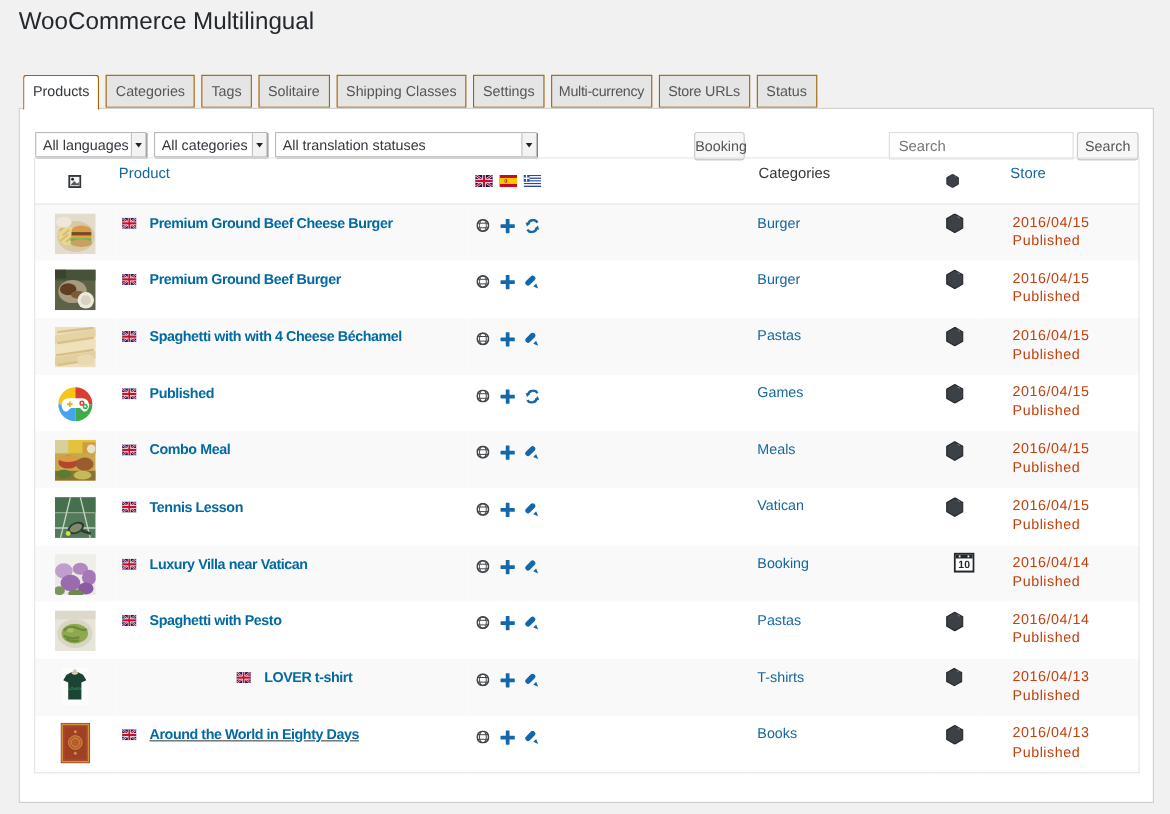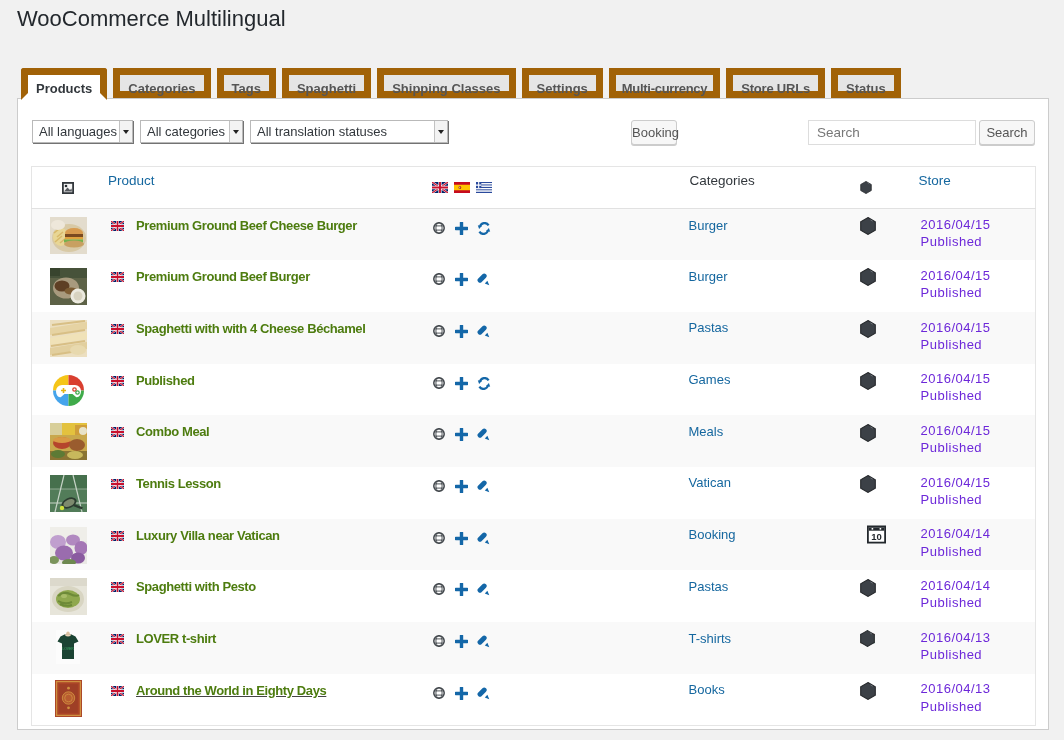--- a/index.html
+++ b/index.html
@@ -6,66 +6,66 @@
 html,body { width:1064px; height:740px; background:#f1f1f1;
   font-family:"Liberation Sans", sans-serif; font-size:13px; color:#444;
   -webkit-font-smoothing:antialiased; overflow:hidden; }
 a { text-decoration:none; color:#15679f; }
 .hlink { font-size:13.5px; line-height:17px; }
 #title { position:absolute; left:17px; top:6px; font-size:22px; font-weight:400;
   color:#23282d; letter-spacing:0; }
 
 #tabs { position:absolute; left:21px; top:68px; height:31px; white-space:nowrap; }
 .tab { display:inline-block; height:30px; line-height:28px; padding:0 8px;
-  background:#e5e5e5; border:7px solid #a16207; color:#555; font-size:13px;
-  font-weight:bold; margin-right:6px; vertical-align:top; }
+  background:#e5e5e5; border:1px solid #a16207; color:#555; font-size:13px;
+  font-weight:normal; margin-right:6px; vertical-align:top; }
 .tab.active { background:#fff; border-bottom-color:#fff; height:32px;
   color:#32373c; border-radius:3px 3px 0 0; position:relative; z-index:5; }
 
 #panel { position:absolute; left:17px; top:98px; width:1032px; height:632px;
   background:#fff; border:1px solid #ccc; }
 
 .sel { position:absolute; top:21px; height:23px; background:#fff;
   border:1px solid #b9b9b9; box-shadow:1px 1px 0 rgba(90,90,90,.85);
   font-size:13px; color:#32373c; line-height:21px; padding-left:6px; }
 .sel .arr { position:absolute; right:0; top:0; bottom:0; width:13px;
   border-left:1px solid #c2c2c2; background:#f3f3f3; }
 .sel .arr:after { content:""; position:absolute; left:3px; top:9px; width:0; height:0;
   border:3.5px solid transparent; border-top:4.5px solid #222; }
 .btn { position:absolute; top:21px; height:25px; background:#f7f7f7;
   border:1px solid #ccc; border-radius:3px; color:#555; font-size:13px;
   line-height:23px; text-align:center; box-shadow:0 1px 0 #ccc; }
 #searchbox { position:absolute; left:790px; top:21px; width:168px; height:25px;
   background:#fff; border:1px solid #ddd; color:#777; font-size:13.5px;
   line-height:23px; padding-left:8px; }
 
-#tbl { position:absolute; left:13px; top:67px; width:1004px;
+#tbl { position:absolute; left:13px; top:44px; width:1004px;
   border:1px solid #e5e5e5; border-collapse:collapse; table-layout:fixed; }
 #tbl th, #tbl td { padding:0; vertical-align:top; font-weight:normal; text-align:left; }
 #tbl .thumbcell { text-align:center; }
 #tbl thead tr { height:42px; }
 #tbl tbody tr { height:51.7px; }
 #tbl thead th { border-bottom:1px solid #e1e1e1; }
 tr.alt { background:#f9f9f9; }
-.pname { font-weight:bold; color:#4d7c0f; font-size:13px; letter-spacing:-0.4px; }
+.pname { font-weight:bold; color:#0369a1; font-size:13px; letter-spacing:-0.4px; }
 .cat { color:#15679f; font-size:13px; }
-.dwrap { color:#6d28d9; font-size:13px; line-height:17.2px; margin:6.7px 0 0 28px; letter-spacing:0.5px; }
+.dwrap { color:#c2410c; font-size:13px; line-height:17.2px; margin:6.7px 0 0 28px; letter-spacing:0.5px; }
 .hflag { display:inline-block; margin-right:6px; line-height:0; }
 .flagsm { display:inline-block; vertical-align:-1px; margin-right:12px; line-height:0; }
 </style>
 </head>
 <body>
 <div id="title">WooCommerce Multilingual</div>
 <div id="tabs">
-  <span class="tab active">Products</span><span class="tab">Categories</span><span class="tab">Tags</span><span class="tab">Spaghetti</span><span class="tab">Shipping Classes</span><span class="tab">Settings</span><span class="tab" style="letter-spacing:-0.3px;padding:0 6px;">Multi-currency</span><span class="tab" style="letter-spacing:-0.2px;">Store URLs</span><span class="tab">Status</span>
+  <span class="tab active">Products</span><span class="tab">Categories</span><span class="tab">Tags</span><span class="tab">Solitaire</span><span class="tab">Shipping Classes</span><span class="tab">Settings</span><span class="tab" style="letter-spacing:-0.3px;padding:0 6px;">Multi-currency</span><span class="tab" style="letter-spacing:-0.2px;">Store URLs</span><span class="tab">Status</span>
 </div>
 <div id="panel">
   <div class="sel" style="left:14px; width:101px;">All languages<span class="arr"></span></div>
   <div class="sel" style="left:122px; width:103px;">All categories<span class="arr"></span></div>
-  <div class="sel" style="left:232px; width:198px;">All translation statuses<span class="arr"></span></div>
+  <div class="sel" style="left:232px; width:238px;">All translation statuses<span class="arr"></span></div>
   <div class="btn" style="left:613px; width:46px;">Booking</div>
   <div id="searchbox">Search</div>
   <div class="btn" style="left:961px; width:56px;">Search</div>
   <table id="tbl">
     <colgroup>
       <col style="width:73px">
         <col style="width:320px">
         <col style="width:256px">
       <col style="width:165px">
         <col style="width:47px">
@@ -431,21 +431,21 @@
           </td>
 </tr>
 <tr class="alt">
 <td class="thumbcell"><div style="margin:8px auto 0;display:inline-block;line-height:0;"><svg width="24" height="34" viewBox="0 0 24 34">
                 <rect width="24" height="34" fill="#fcfcfc"></rect>
                 <path d="M4.5 6.5 L9 4.2 h6 L19.5 6.5 L22.5 11.5 L18 13.5 L18 29 H6 L6 13.5 L1.5 11.5 Z" fill="#1c4434"></path>
                 <path d="M9 4.2 a3 2.2 0 0 0 6 0 Z" fill="#ecd2b8"></path>
                 <circle cx="12" cy="3.2" r="1.7" fill="#dcc0a0"></circle>
                 <text x="12" y="20" font-family="Liberation Sans" font-size="3.4" fill="#3fae68" text-anchor="middle">LOVER</text>
               </svg></div></td>
-<td style="padding:9px 0 0 6.5px;"><span class="flagsm"><svg width="13" height="10" viewBox="0 0 60 36" preserveAspectRatio="none">
+<td style="padding:9px 0 0 6.5px;text-align:center;"><span class="flagsm"><svg width="13" height="10" viewBox="0 0 60 36" preserveAspectRatio="none">
                 <rect width="60" height="36" fill="#012169"></rect>
                 <path d="M0,0 60,36 M60,0 0,36" stroke="#fff" stroke-width="7.2"></path>
                 <path d="M0,0 60,36 M60,0 0,36" stroke="#C8102E" stroke-width="4"></path>
                 <path d="M30,0 V36 M0,18 H60" stroke="#fff" stroke-width="12"></path>
                 <path d="M30,0 V36 M0,18 H60" stroke="#C8102E" stroke-width="7.2"></path>
               </svg></span><a class="pname" href="#">LOVER t-shirt</a></td>
 <td style="padding:13px 0 0 8px;"><span style="display:inline-block;width:12px;margin-left:0;"><svg width="12" height="12" viewBox="0 0 12 12" style="vertical-align:top">
                 <circle cx="6" cy="6" r="5.2" fill="#ffffff" stroke="#41464b" stroke-width="1.5"></circle>
                 <ellipse cx="6" cy="6" rx="3.1" ry="5.2" fill="none" stroke="#41464b" stroke-width="0.9"></ellipse>
                 <path d="M1 3.9 H11 M1 8.1 H11" stroke="#41464b" stroke-width="0.9"></path>

